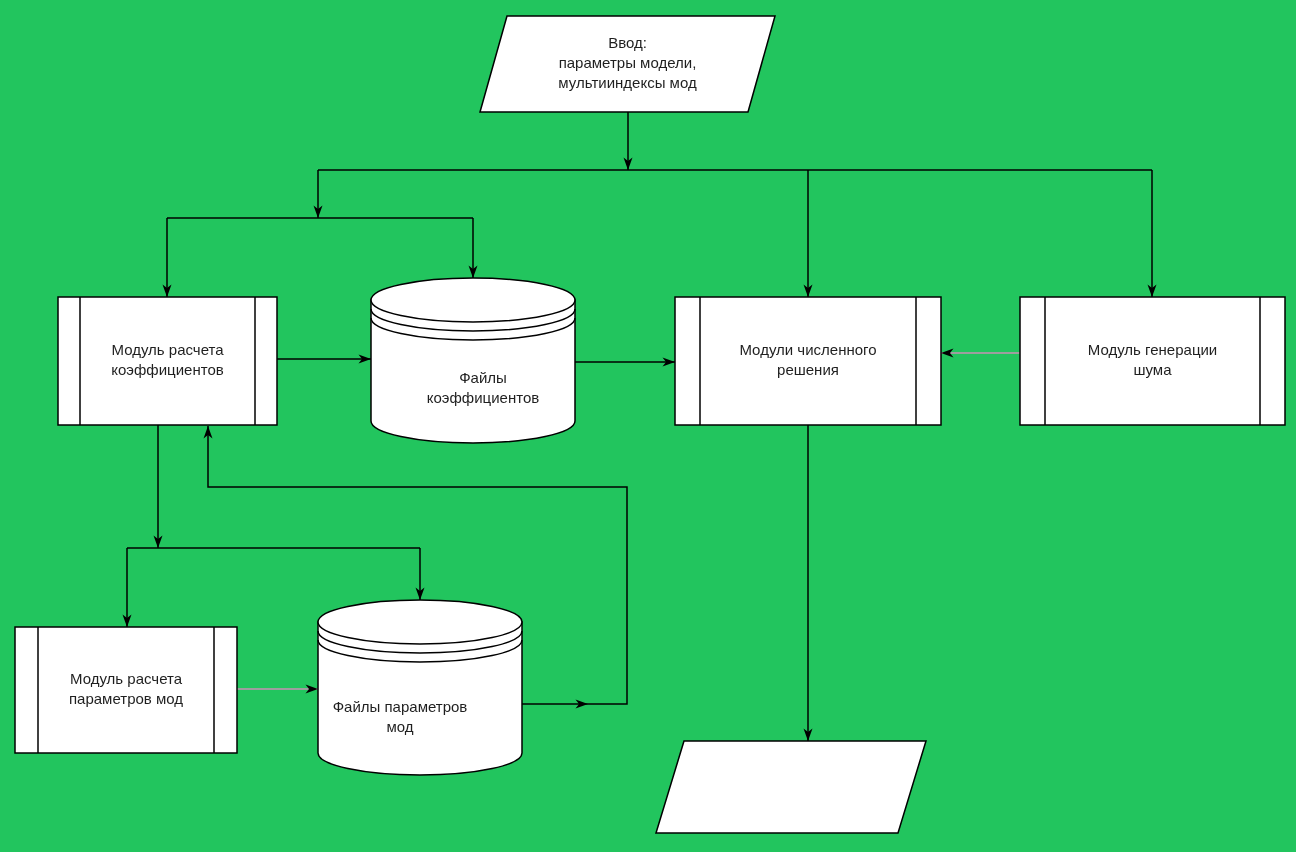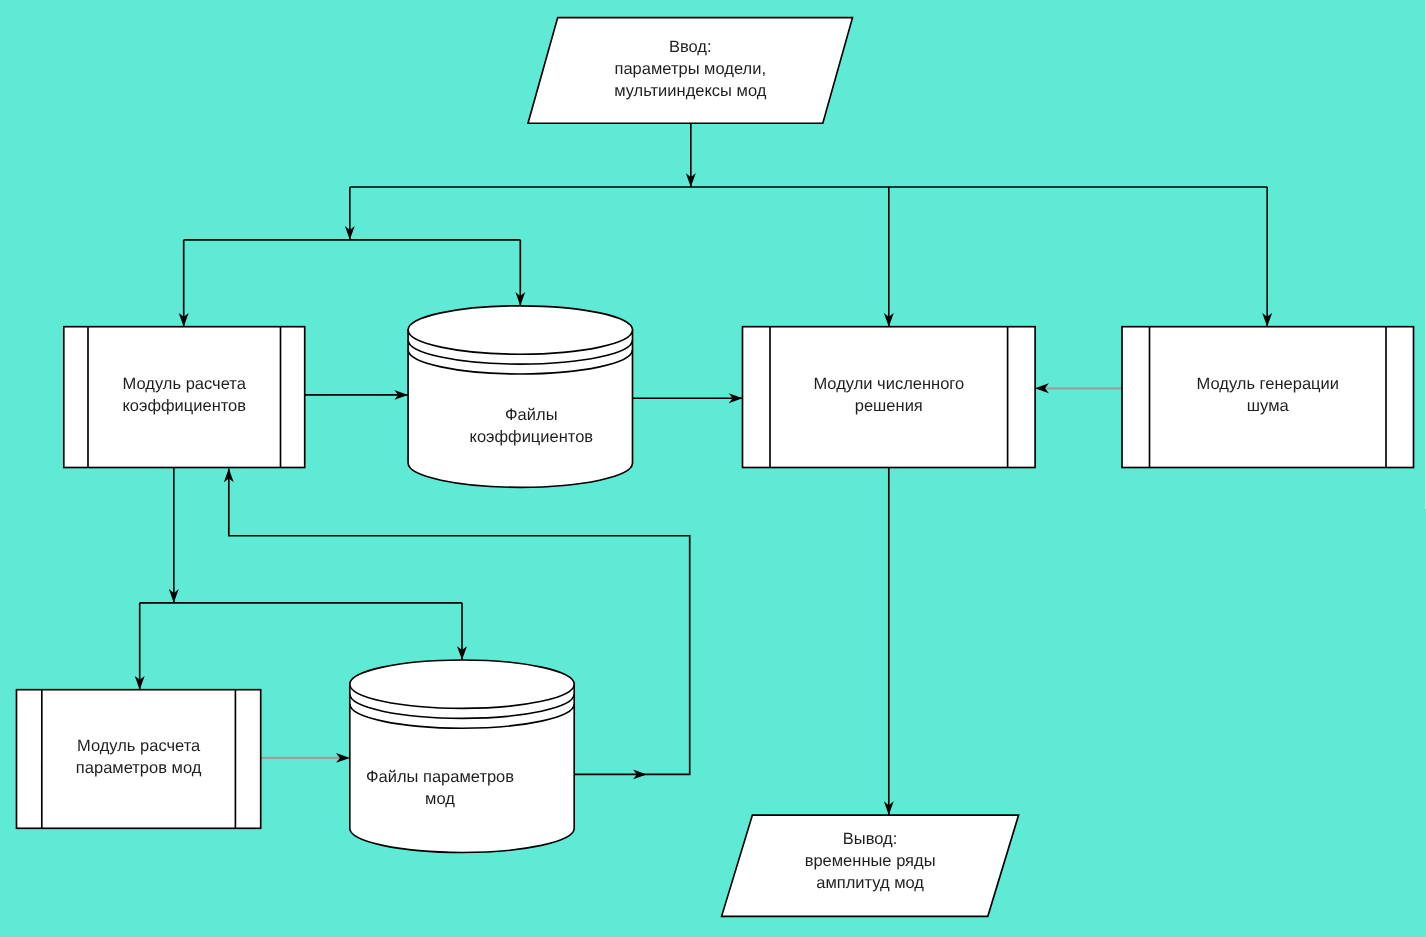--- a/index.html
+++ b/index.html
@@ -5,21 +5,21 @@
   html, body {
     margin: 0;
     padding: 0;
     background: #ffffff;
     font-family: "Liberation Sans", "DejaVu Sans", sans-serif;
   }
   #canvas {
     position: relative;
     width: 1296px;
     height: 852px;
-    background: #5eead4;
+    background: #22c55e;
     overflow: hidden;
   }
   #wires {
     position: absolute;
     left: 0; top: 0;
   }
   .node-label {
     position: absolute;
     font-size: 15px;
     line-height: 20px;
@@ -144,17 +144,14 @@
 
   <div class="node-label" style="left:1020px; top:340px; width:265px;">Модуль генерации
 шума</div>
 
   <div class="node-label" style="left:15px; top:669px; width:222px;">Модуль расчета
 параметров мод</div>
 
   <div class="node-label" style="left:318px; top:697px; width:164px;">Файлы параметров
 мод</div>
 
-  <div class="node-label" style="left:656px; top:753px; width:270px;">Вывод:
-временные ряды
-амплитуд мод</div>
 
 </div>
 
 </body></html>

